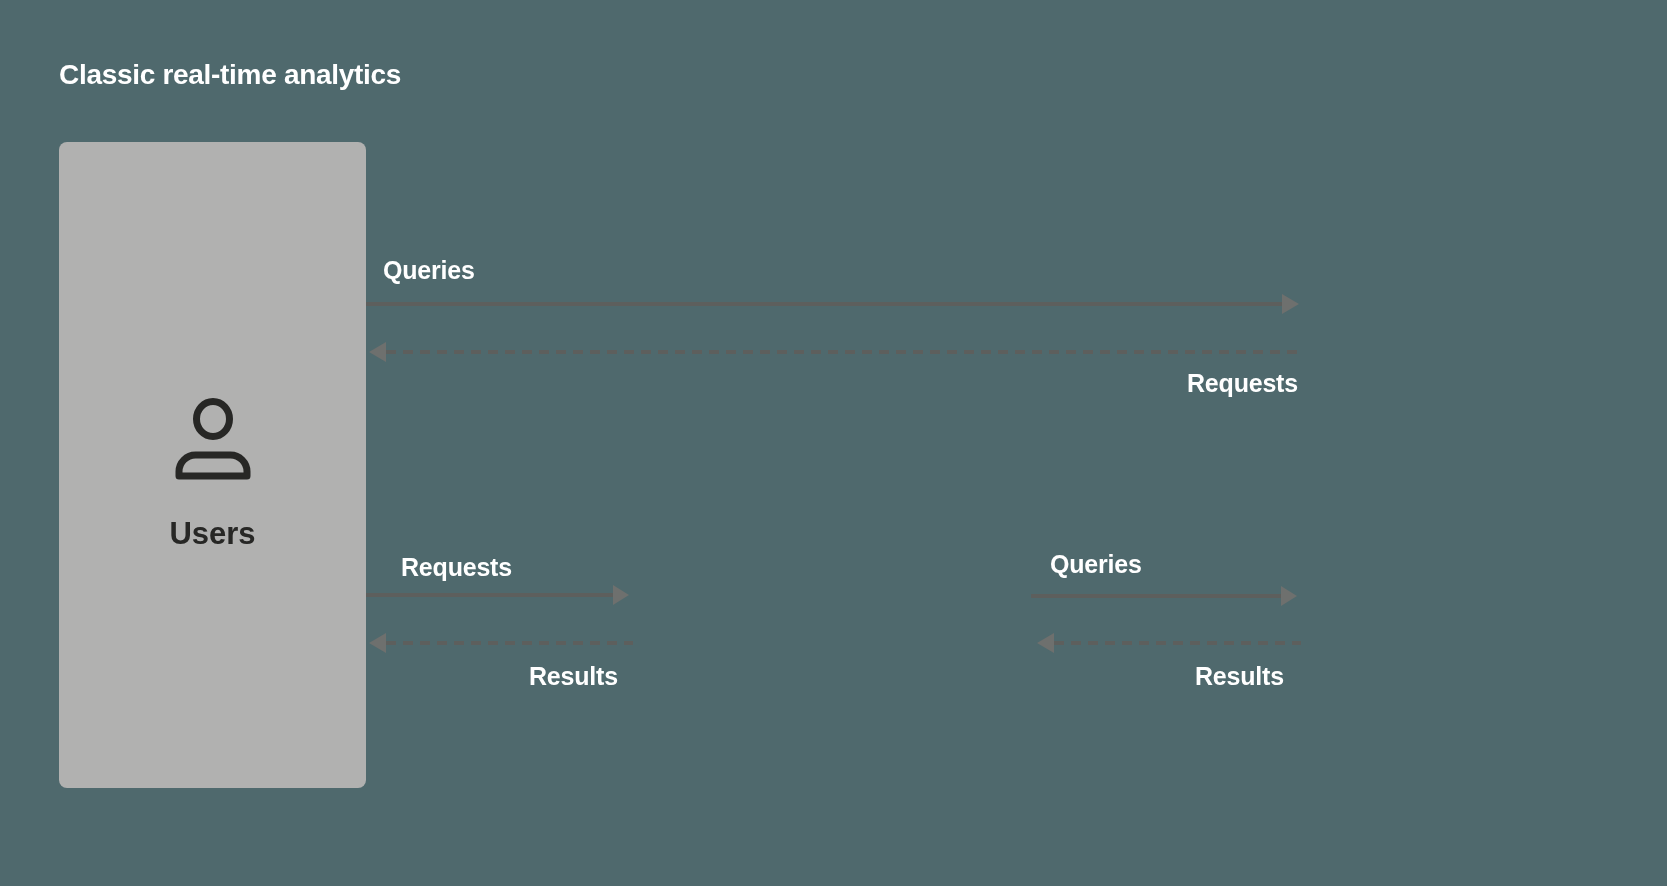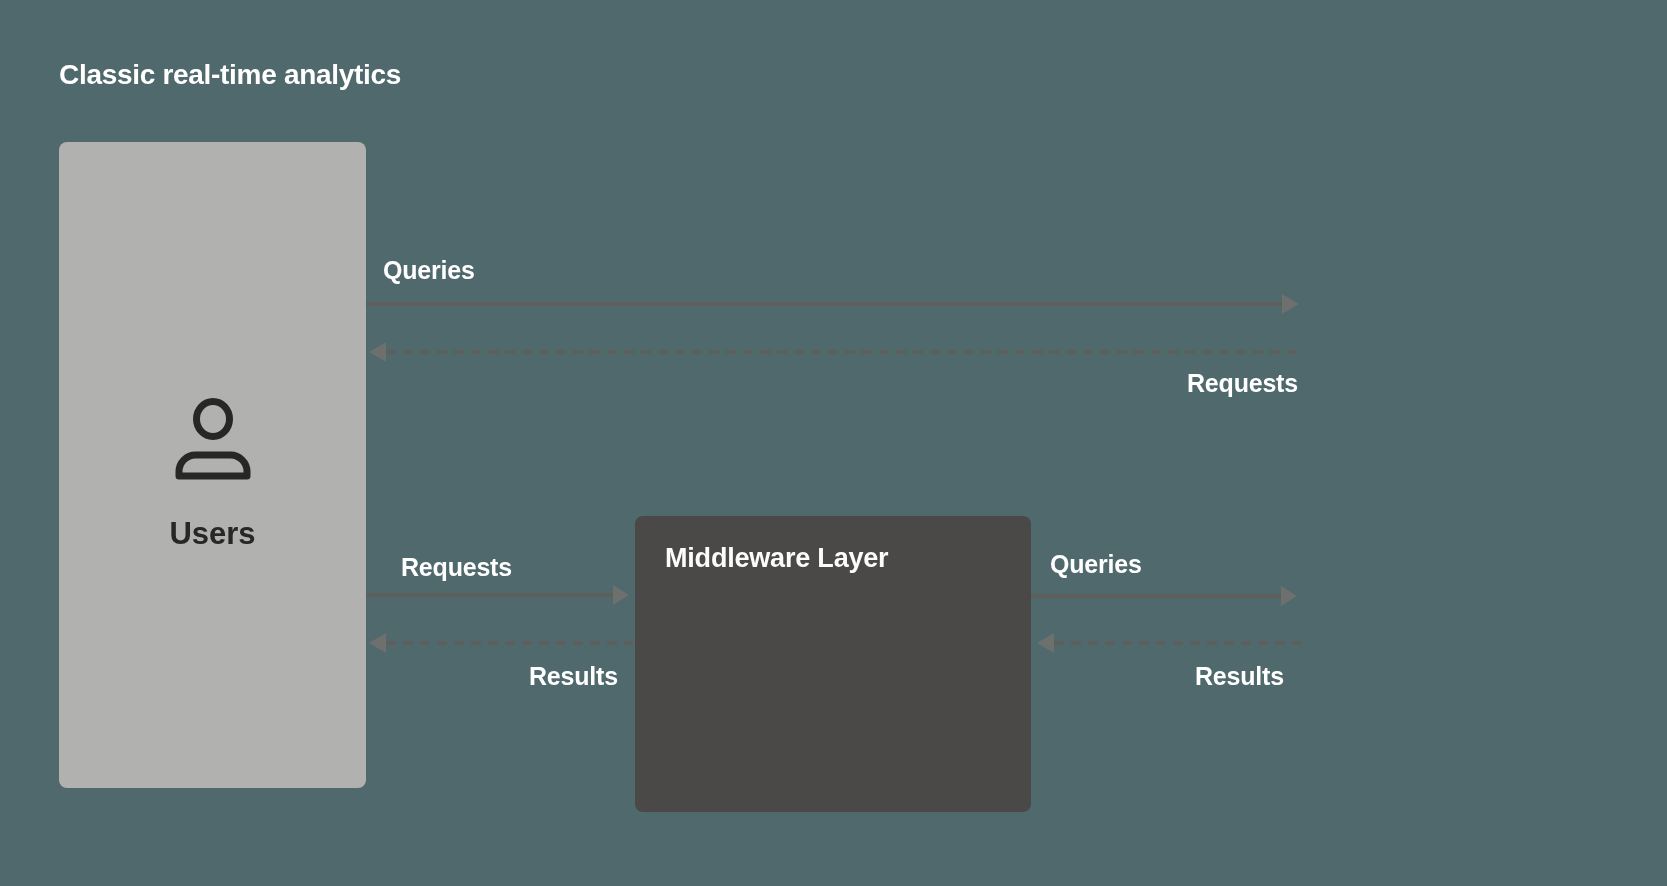--- a/index.html
+++ b/index.html
@@ -114,23 +114,20 @@
   <div class="node node-users">
     <div class="icon-wrap">
       <svg width="78" height="84" viewBox="0 0 78 84" fill="none">
         <ellipse cx="39" cy="23" rx="16.5" ry="17.5" stroke="#272725" stroke-width="7"></ellipse>
         <path d="M5 80 v-4.5 c0 -9 7.5 -16.5 16.5 -16.5 h35 c9 0 16.5 7.5 16.5 16.5 v4.5 z" stroke="#272725" stroke-width="7" stroke-linejoin="round"></path>
       </svg>
     </div>
     <div class="node-label">Users</div>
   </div>
 
-  <div class="node node-middleware">
-    <div class="node-label">Middleware Layer</div>
-  </div>
 
 
   <div class="edge-label lbl-queries-top">Queries</div>
   <div class="edge-label lbl-insights">Requests</div>
   <div class="edge-label lbl-requests">Requests</div>
   <div class="edge-label lbl-results-left">Results</div>
   <div class="edge-label lbl-queries-mid">Queries</div>
   <div class="edge-label lbl-results-right">Results</div>
 
 </div>

